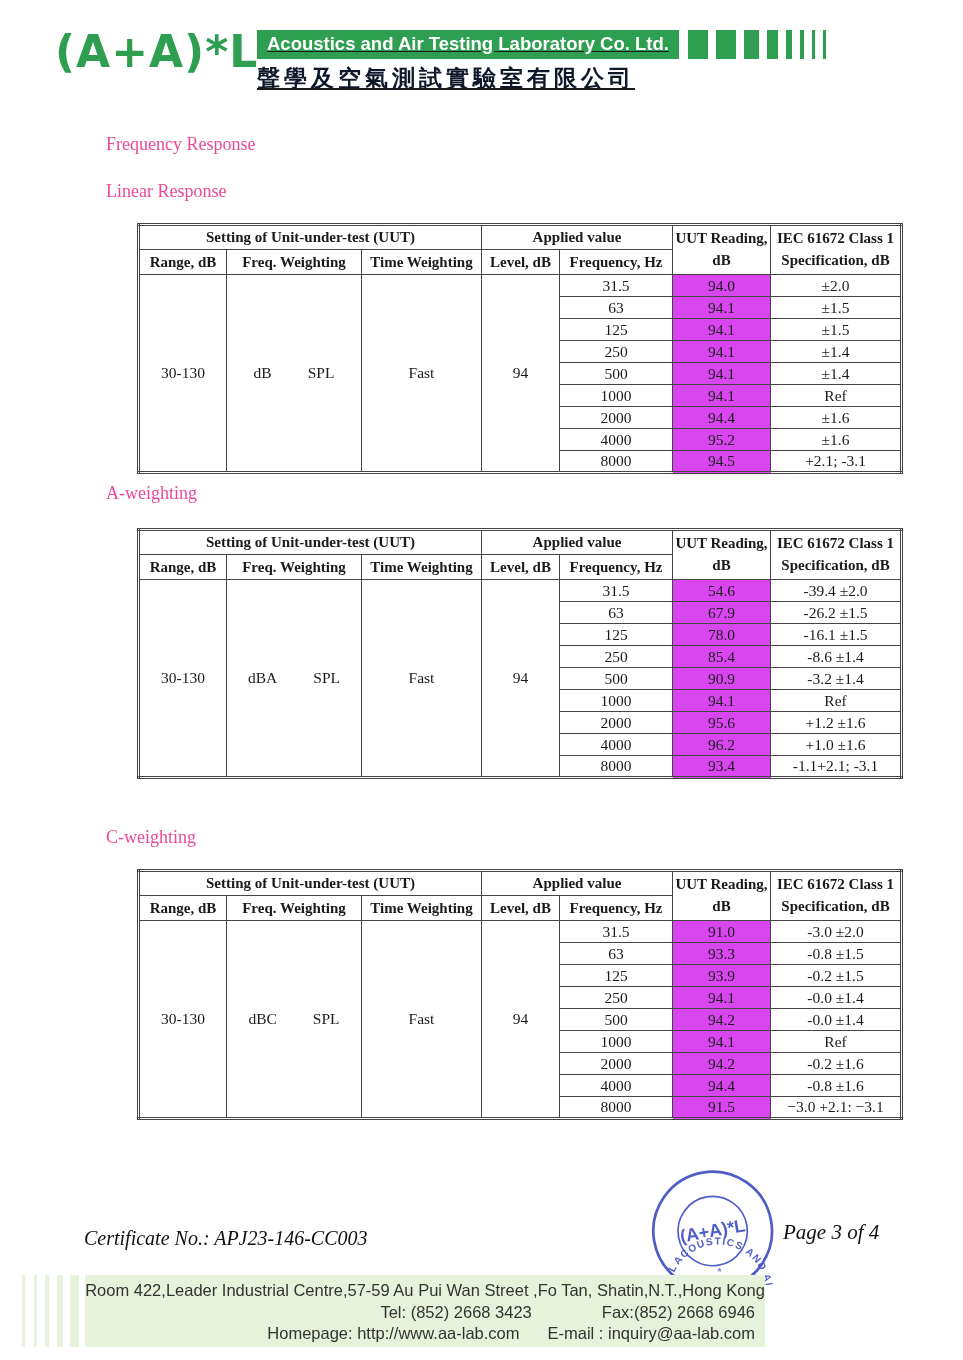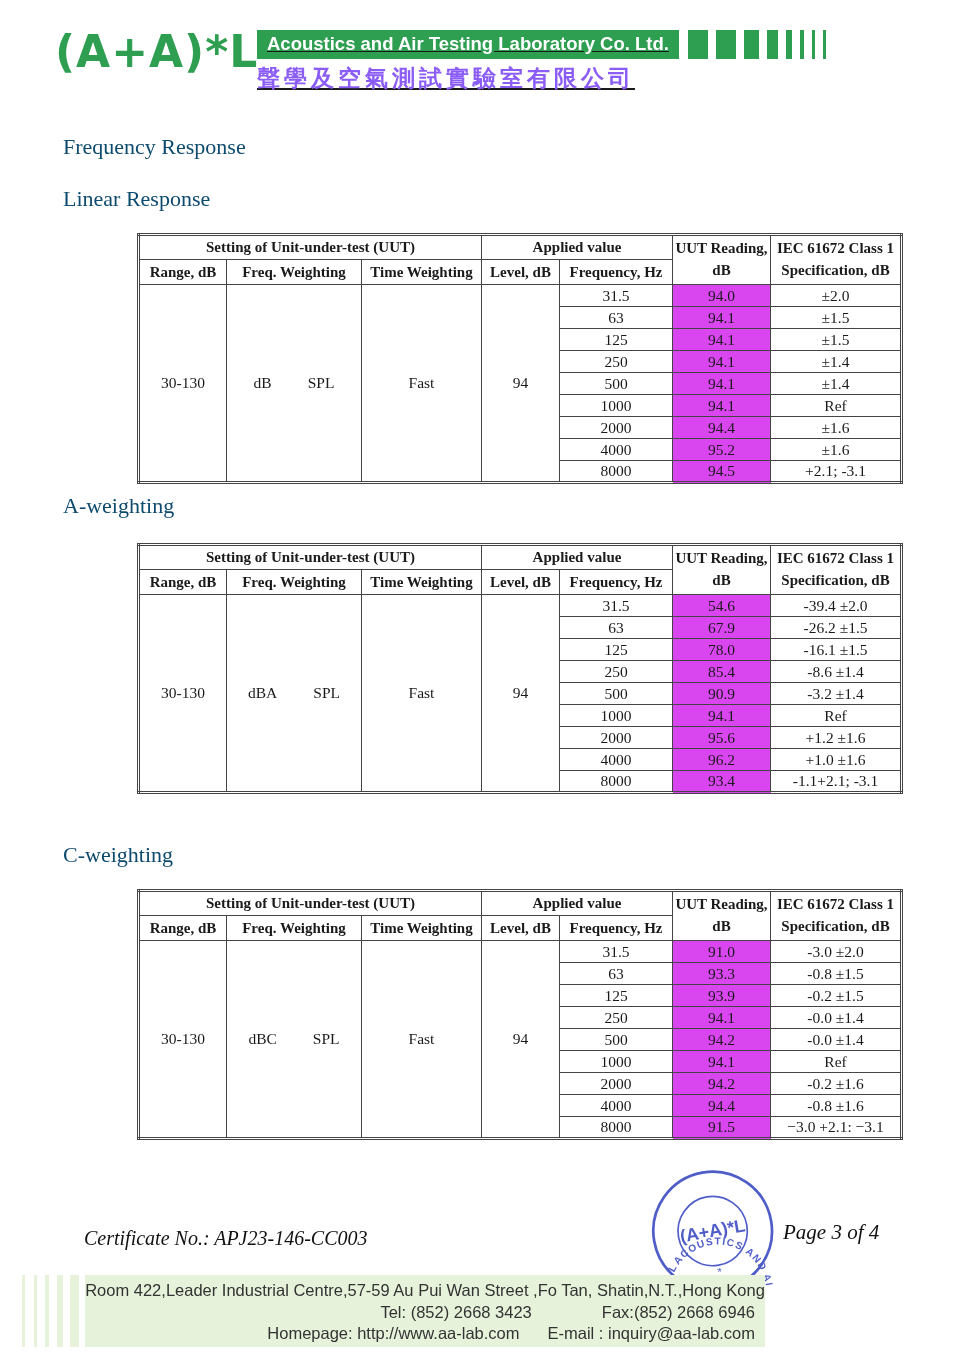--- a/index.html
+++ b/index.html
@@ -18,27 +18,27 @@
   }
   .hdr-right { margin-left:4px;text-decoration:underline; }
   .band-row { display:flex; align-items:center; }
   .company-band {
     background:#2e9e50; color:#ffffff; font-family:"Liberation Sans","DejaVu Sans",sans-serif;
     font-weight:bold; font-size:18.5px; padding:3px 10px 4px 10px; white-space:nowrap;
   }
   .bars { display:flex; align-items:stretch; height:29px; margin-left:9px; }
   .bars div { background:#2e9e50; margin-right:8px; }
   .company-zh {
-    margin-top:4px; color:#8b5cf6; font-weight:600;
+    margin-top:4px; color:#0f172a; font-weight:600;
     font-family:"DejaVu Sans","Liberation Sans",sans-serif;
     font-size:23px; letter-spacing:4px; white-space:nowrap;
   }
 
   
-  .sect { font-size:22px; color:#0c4a6e; margin-left:63px; }
+  .sect { font-size:18px; color:#ec4899; margin-left:106px; }
   #h-freq-response { margin-top:40px; }
   #h-linear        { margin-top:26px; }
   #h-aweight       { margin-top:9px;  }
   #h-cweight       { margin-top:48px; }
 
   
   table.rpt {
     margin:21px 0 0 137px; width:668px; table-layout:fixed;
     border-collapse:collapse; border:3px double #444;
     font-size:15.5px;

